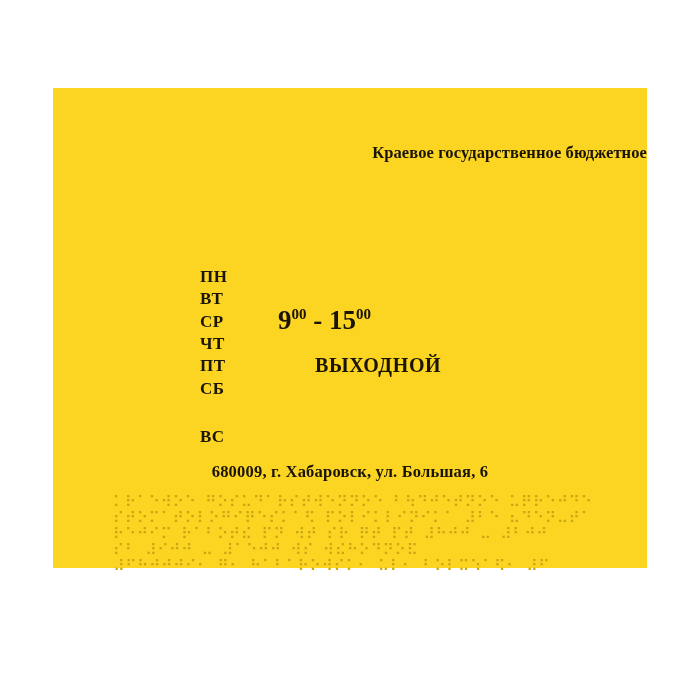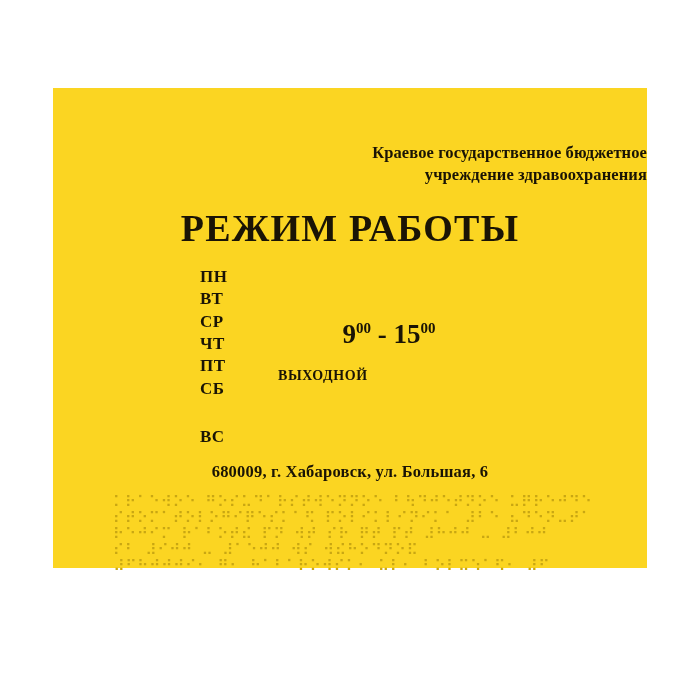--- a/index.html
+++ b/index.html
@@ -112,42 +112,43 @@
     line-height: 1;
     margin-top: 42px;
     text-align: left;
     white-space: nowrap;
   }
 
   .sat-hours {
     font-weight: bold;
     font-size: 27px;
     line-height: 1;
-    margin-top: 55px;
-    text-align: center;
+    margin-top: 41px;
+    text-align: left;
     white-space: nowrap;
   }
 
   .sup {
     font-size: 15px;
     vertical-align: super;
     font-weight: bold;
   }
 
   .dash {
     font-weight: bold;
   }
 
   .dayoff {
     font-weight: bold;
-    font-size: 14px;
+    font-size: 20px;
     margin-top: 20px;
     text-align: left;
     letter-spacing: 0.6px;
     white-space: nowrap;
+    margin-left: 37px;
   }
 
   .address {
     position: absolute;
     top: 374px;
     left: 0;
     right: 0;
     text-align: center;
     font-weight: bold;
     font-size: 16.5px;
@@ -181,24 +182,22 @@
   }
 </style>
 </head>
 <body>
 
 <div id="sign-plate">
   <div class="inner">
 
     <div class="org-block">
       <span class="org-line line1">Краевое государственное бюджетное</span>
-      <span class="org-line line2">учреждение здравоохранения</span>
     </div>
 
-    <div class="title">РЕЖИМ РАБОТЫ</div>
 
     <div class="schedule">
       <div class="sched-grid">
 
         <div class="days-col">
           <div class="day">ПН</div>
           <div class="day">ВТ</div>
           <div class="day">СР</div>
           <div class="day">ЧТ</div>
           <div class="day">ПТ</div>

